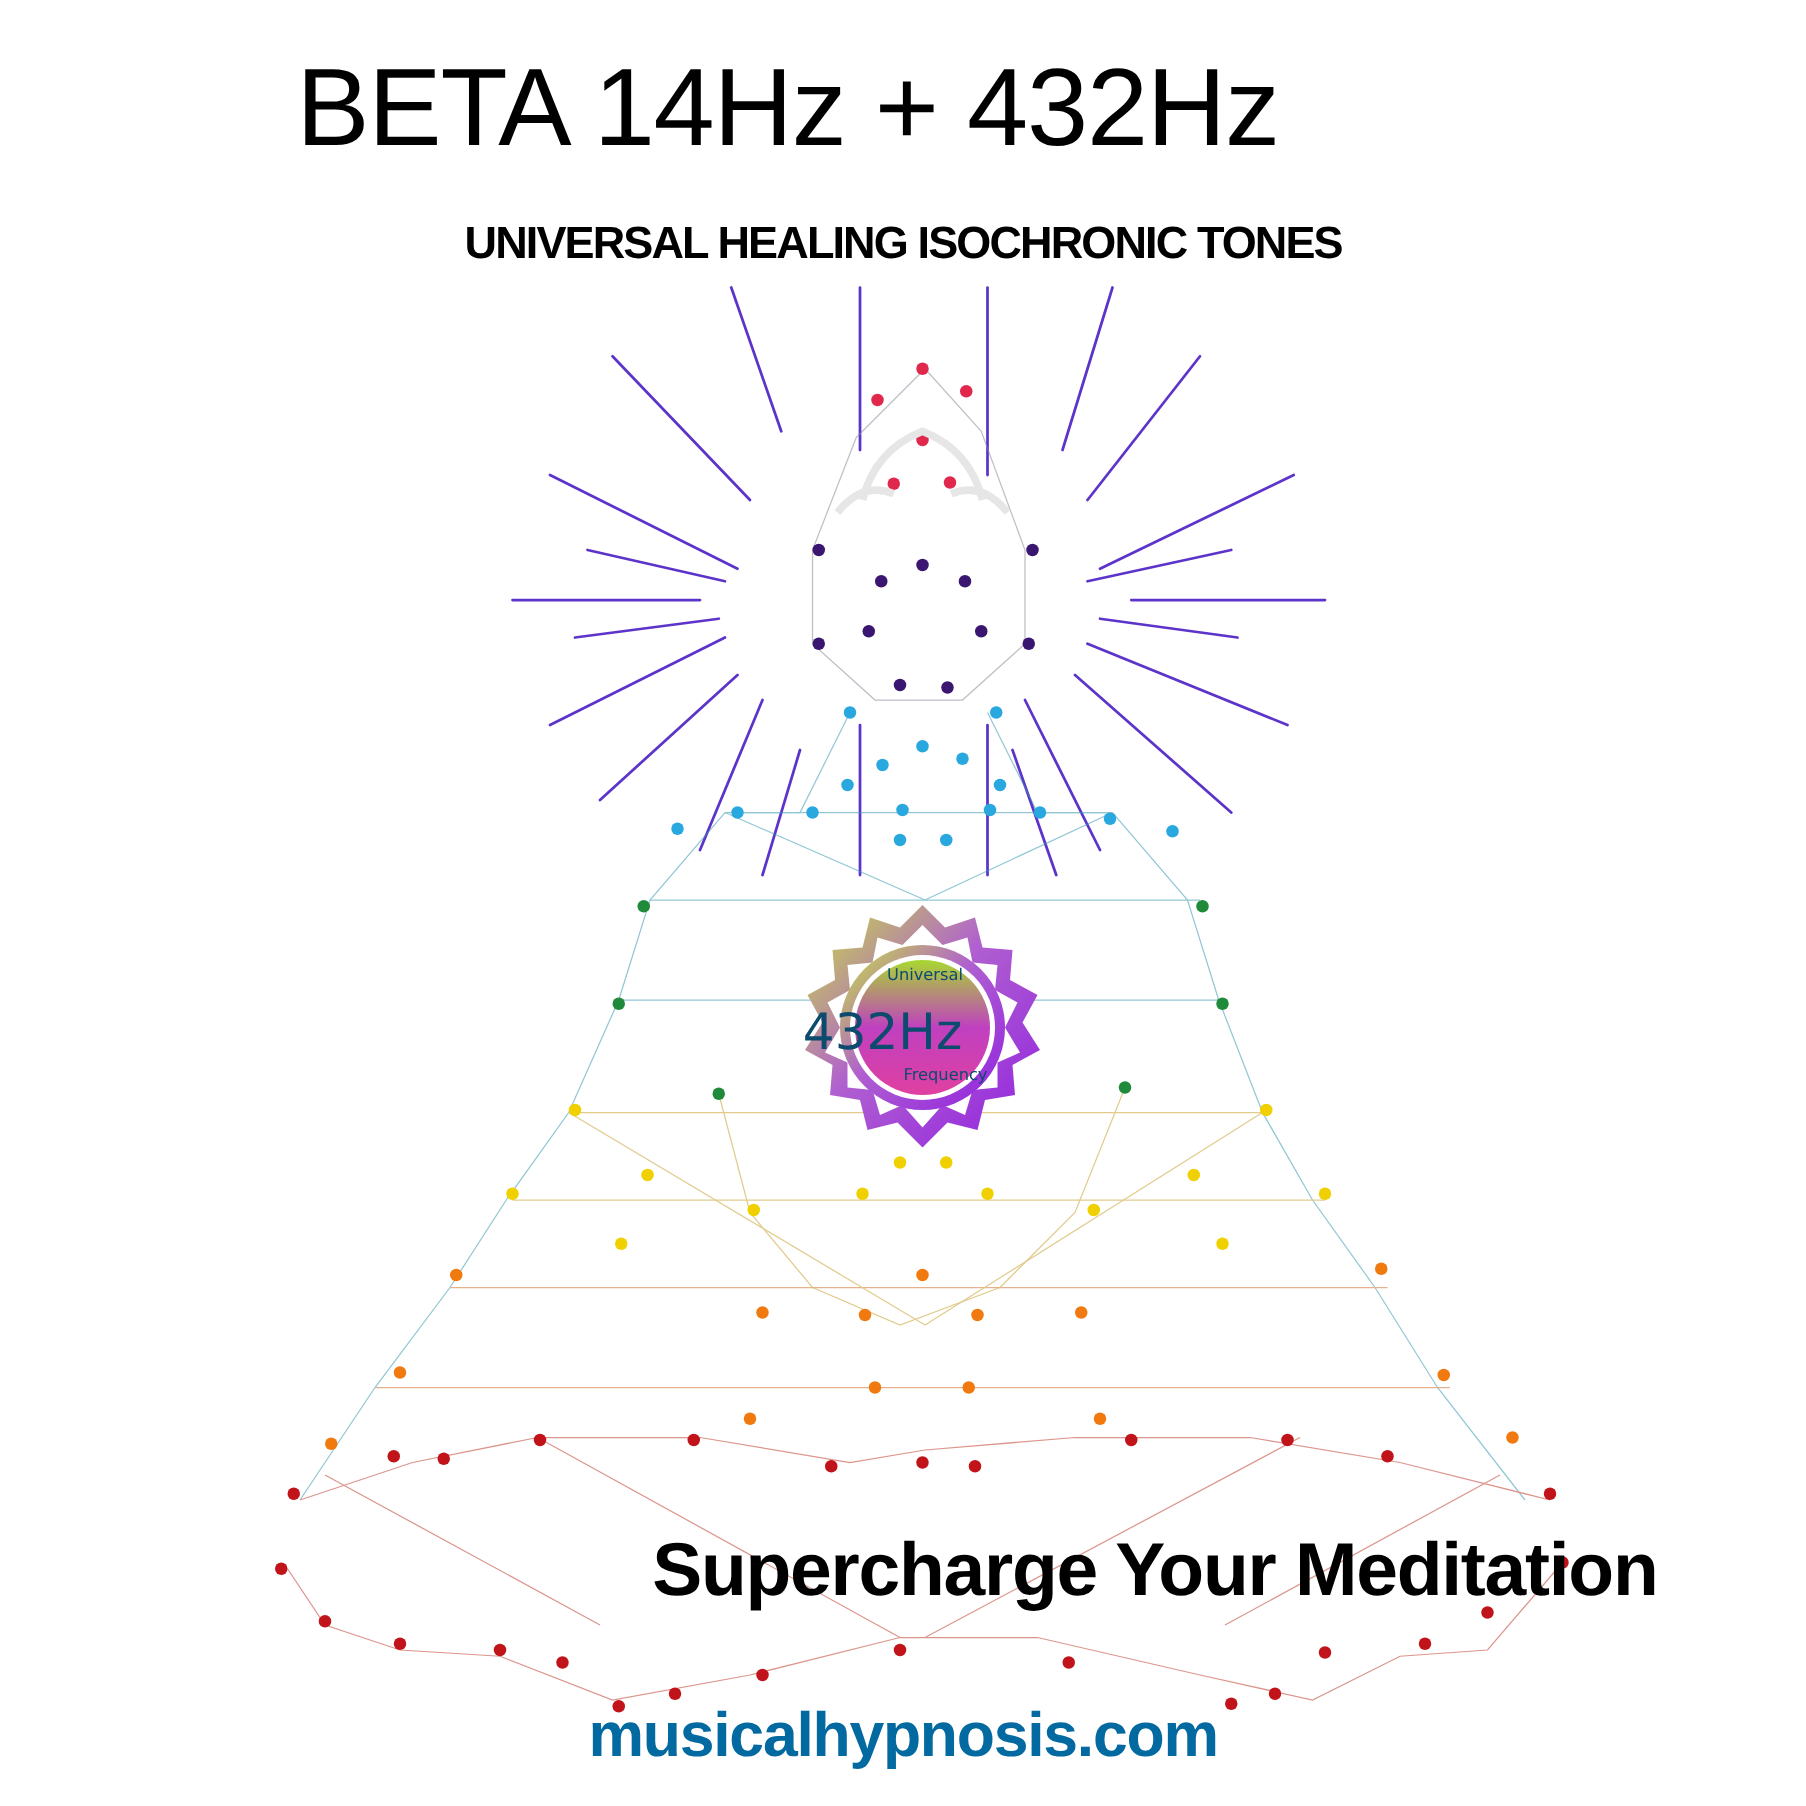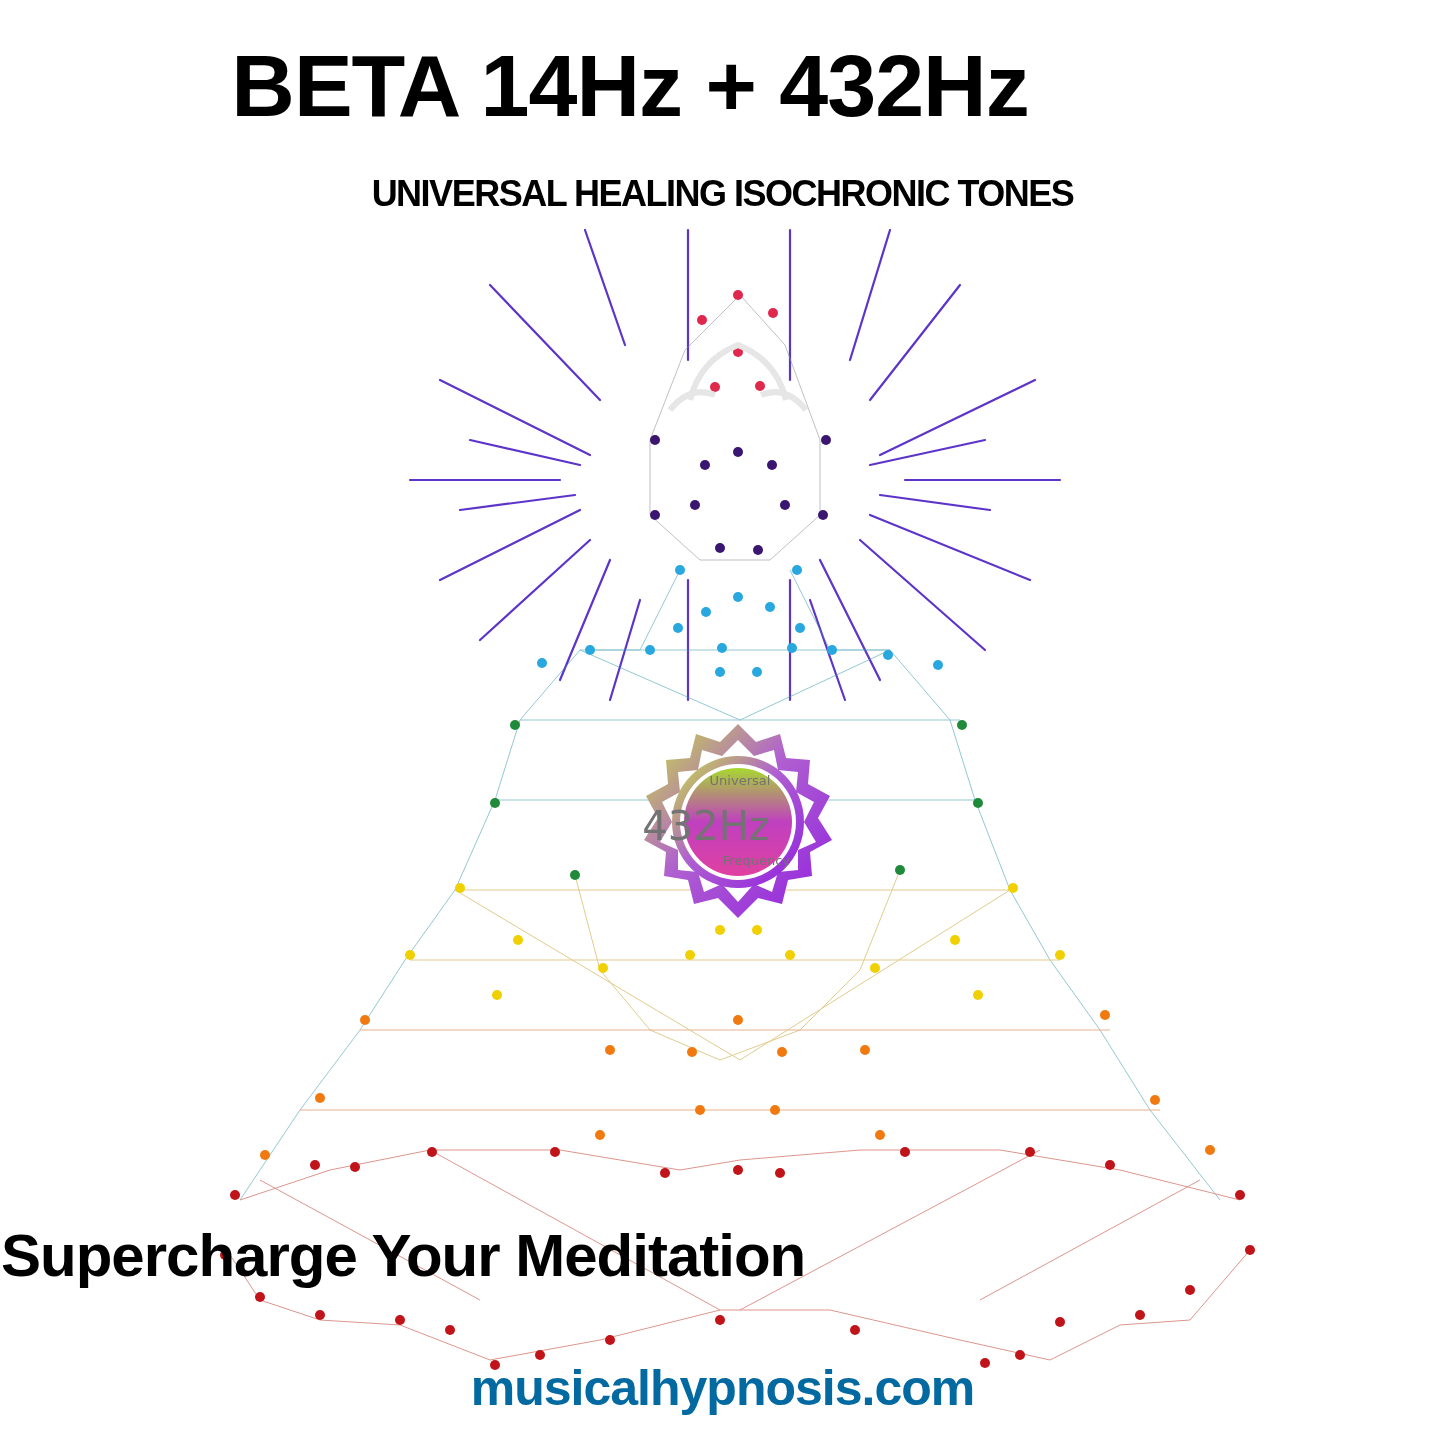--- a/index.html
+++ b/index.html
@@ -1,22 +1,22 @@
 <!DOCTYPE html>
 <html><head>
 <meta charset="utf-8">
 <style>
   html, body { margin:0; padding:0; background:#ffffff; }
   body { width:1445px; height:1445px; position:relative; overflow:hidden; font-family:"Liberation Sans", sans-serif; }
-  .title { position:absolute; left:0; width:1260px; top:36px; text-align:center; font-weight:bold; font-size:88px; color:#000; letter-spacing:-1px; line-height:100px; }
+  .title { position:absolute; left:0; width:1260px; top:36px; text-align:center; font-weight:normal; font-size:88px; color:#000; letter-spacing:-1px; line-height:100px; }
   .subtitle { position:absolute; left:0; width:1445px; top:162px; text-align:center; font-weight:bold; font-size:36px; color:#000; letter-spacing:-1.5px; line-height:64px; }
-  .tagline { position:absolute; left:1px; width:1314px; top:1220px; text-align:left; font-weight:bold; font-size:60px; color:#000; letter-spacing:-1px; line-height:72px; z-index:3; }
+  .tagline { position:absolute; left:12px; width:1314px; top:1220px; text-align:right; font-weight:bold; font-size:60px; color:#000; letter-spacing:-1px; line-height:72px; z-index:3; }
   .site { position:absolute; left:0; width:1445px; top:1358px; text-align:center; font-weight:bold; font-size:50px; color:#0369a1; letter-spacing:-1px; line-height:60px; z-index:3; }
   svg.art { position:absolute; left:0; top:0; z-index:1; }
-  .badge-text { position:absolute; z-index:4; text-align:center; color:#737373; font-family:"DejaVu Sans", sans-serif; }
+  .badge-text { position:absolute; z-index:4; text-align:center; color:#0c4a6e; font-family:"DejaVu Sans", sans-serif; }
   .b1 { left:690px; width:100px; top:773px; font-size:13px; }
   .b2 { left:636px; width:140px; top:803px; font-size:40px; }
   .b3 { left:690px; width:100px; top:853px; font-size:13px;text-align:right; }
 </style>
 </head>
 <body>
 
 <div class="title">BETA 14Hz + 432Hz</div>
 <div class="subtitle">UNIVERSAL HEALING ISOCHRONIC TONES</div>
 

